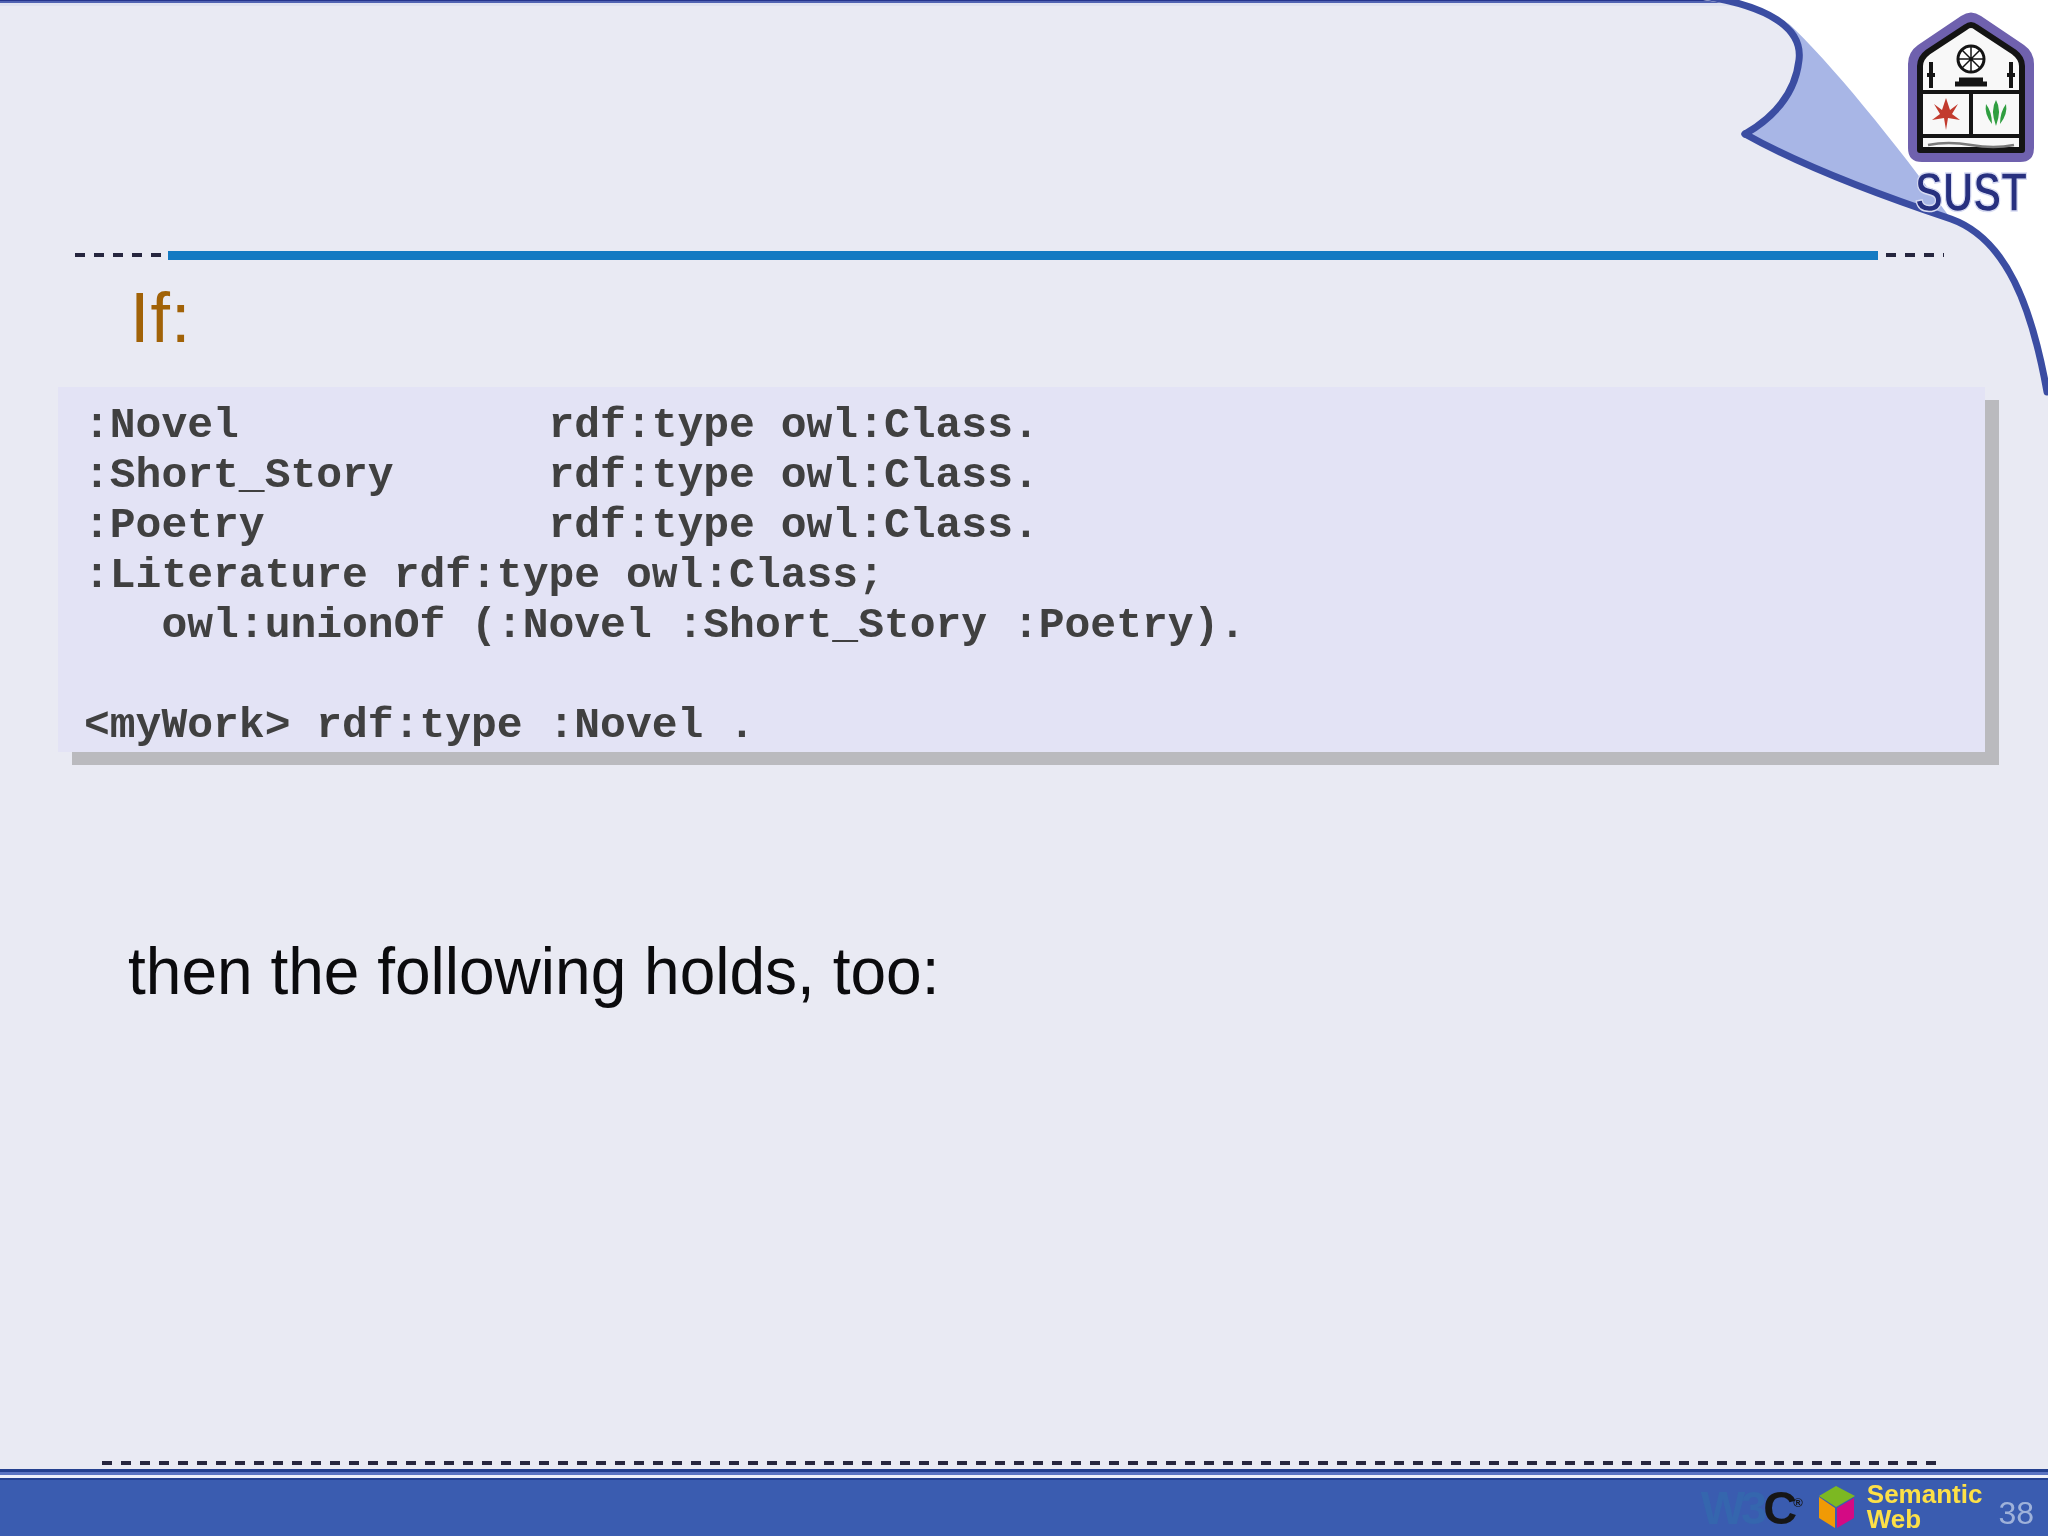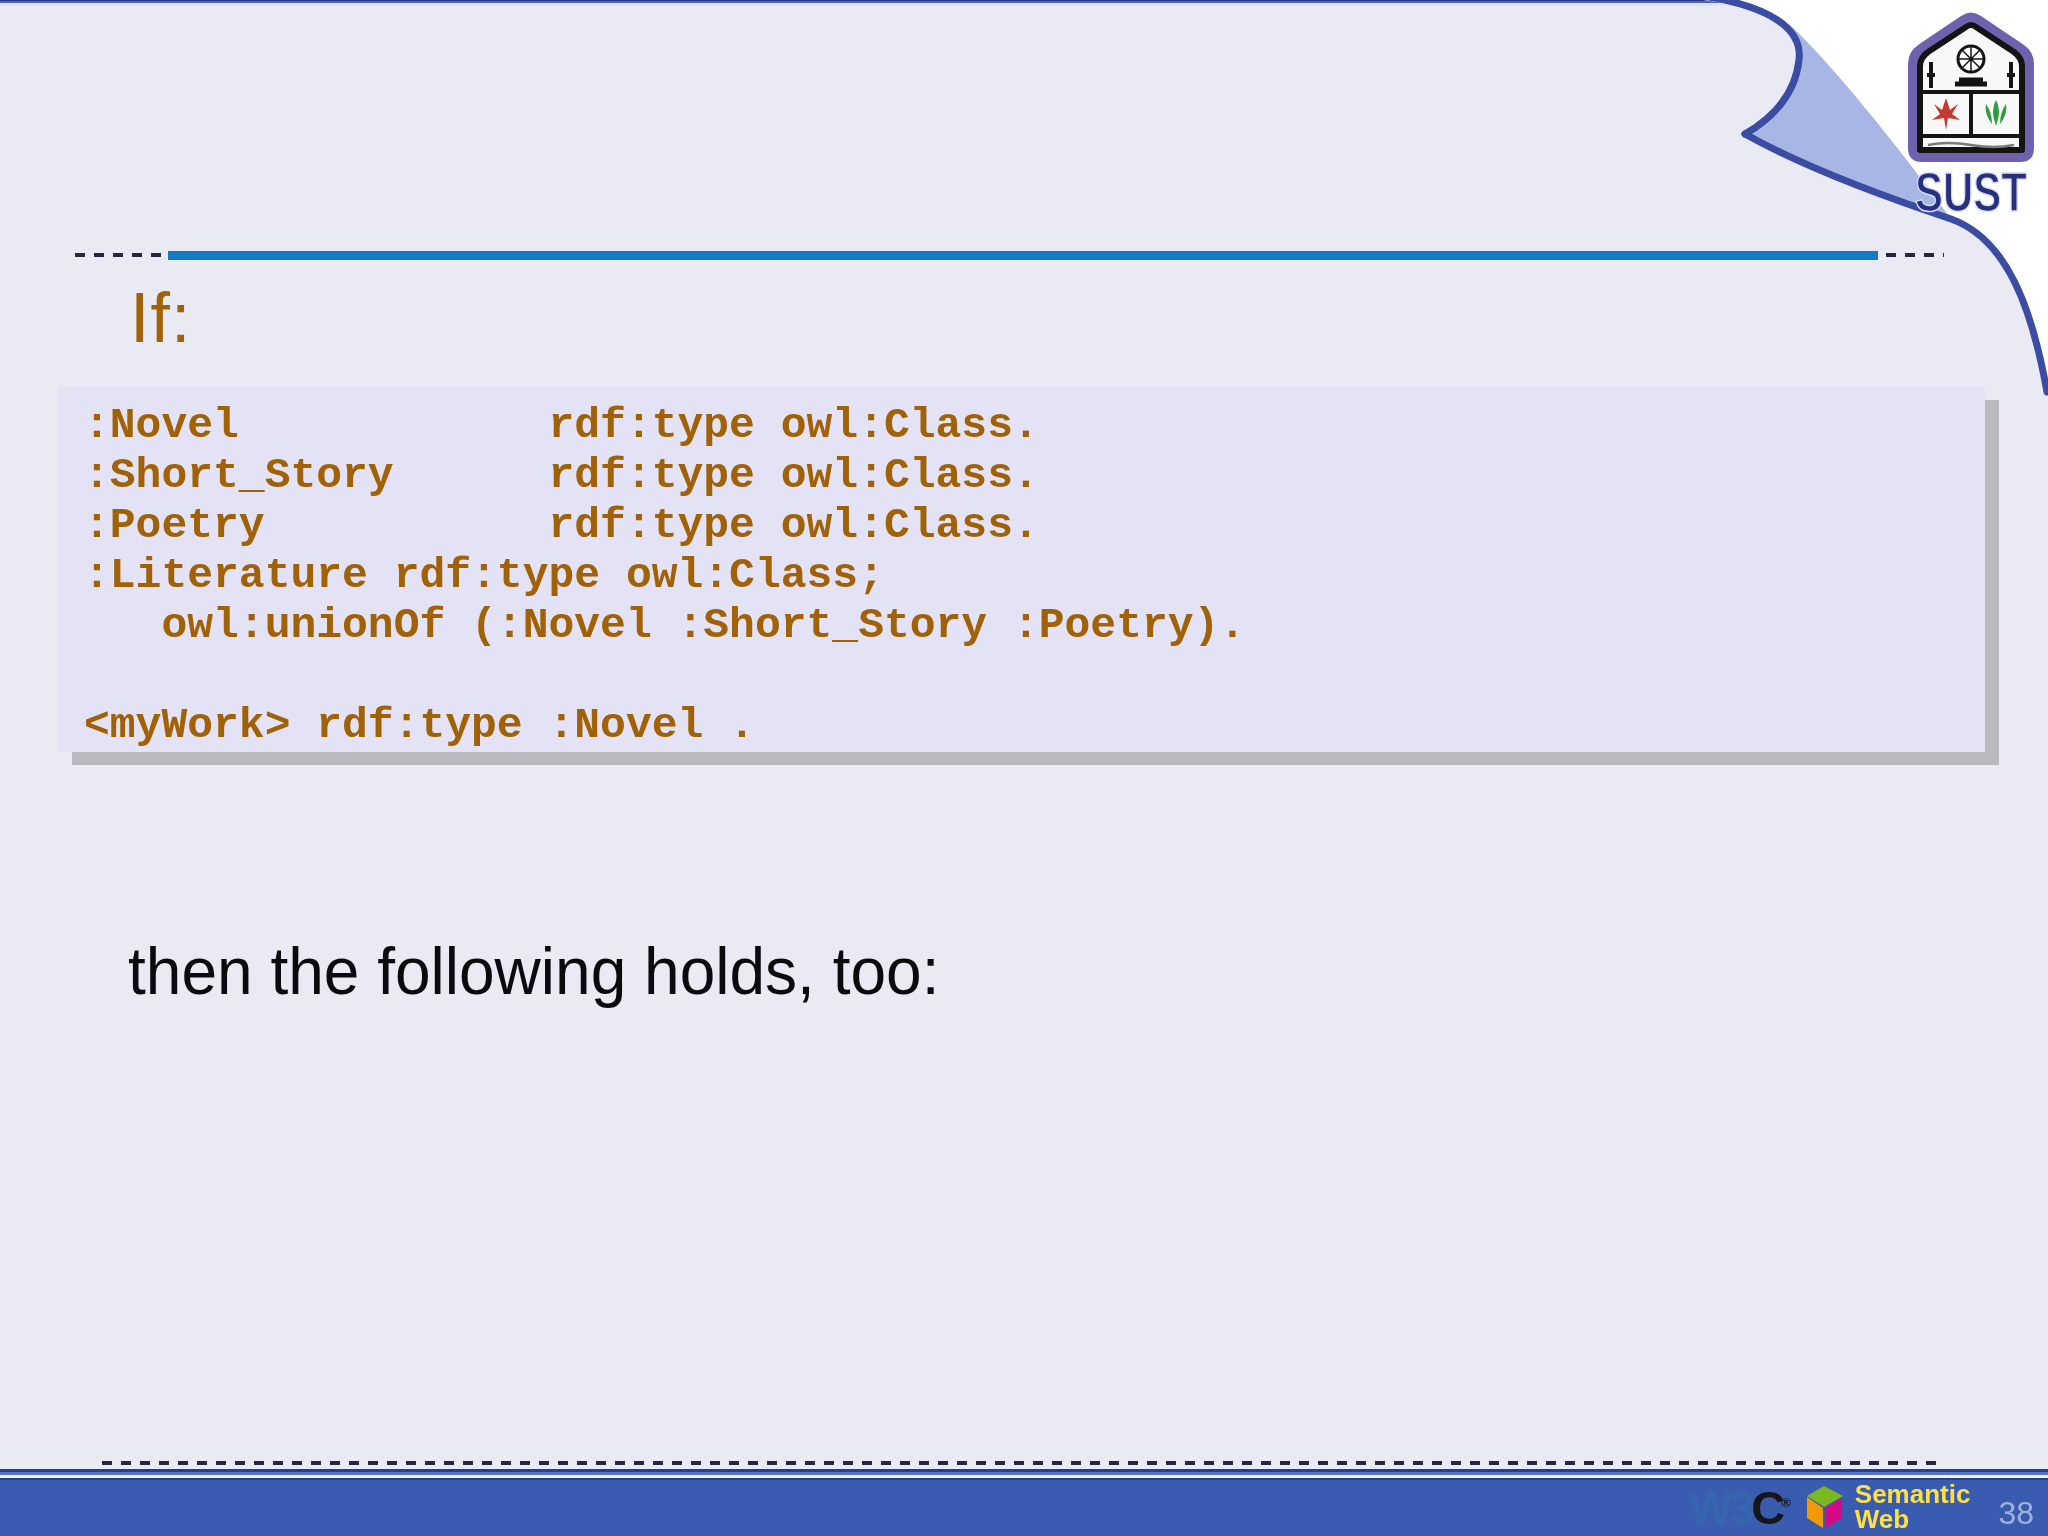--- a/index.html
+++ b/index.html
@@ -32,21 +32,21 @@
                 background:#147ac2; }
 
   .if-label { position:absolute; left:130px; top:278px; font-size:70px;
               color:#a16207; letter-spacing:1px; }
 
   .codebox { position:absolute; left:58px; width:1927px; background:#e3e3f5;
              box-shadow:14px 13px 0 0 #bababe; }
   .codebox-1 { top:387px; height:365px; }
   .codebox-2 { top:1167px; height:190px; }
   .codebox pre { font-family:"Liberation Mono", monospace; font-weight:bold;
-                 font-size:43px; line-height:50px; color:#a16207;
+                 font-size:43px; line-height:50px; color:#404040;
                  white-space:pre; padding:14px 12px 0 26px; }
   .codebox-2 pre { padding-top:38px; }
 
   .then-label { position:absolute; left:128px; top:933px; font-size:66px;
                 color:#0b0b0d; transform:scaleX(0.97); transform-origin:left; }
 
   .bottom-dash { left:102px; top:1461px; width:1840px; }
 
   
   .bottombar { position:absolute; left:0; top:1469px; width:2048px; height:67px; }
@@ -58,21 +58,21 @@
 
   .footer-logos { position:absolute; right:8px; bottom:4px; display:flex;
                   align-items:center; }
   .w3c-text { font-size:47px; font-weight:bold; letter-spacing:-4px; line-height:1; }
   .w3c-w3 { color:#3566ae; }
   .w3c-c  { color:#161616; }
   .w3c-reg { font-size:13px; color:#161616; vertical-align:super; letter-spacing:0; }
   .cube-svg { width:46px; height:46px; margin:0 8px 0 10px; }
   .semweb { font-size:26px; font-weight:bold; color:#fde047; line-height:25px;
             letter-spacing:0; }
-  .pagenum { font-size:32px; color:#9fb2da; margin-left:28px; margin-right:6px;
+  .pagenum { font-size:32px; color:#9fb2da; margin-left:16px; margin-right:6px;
              align-self:flex-end; }
 </style>
 </head>
 <body>
 
 <div class="slide">
 
   <div class="topbar"></div>
 
   <svg class="curl-svg" viewBox="1640 0 408 470" aria-hidden="true">

